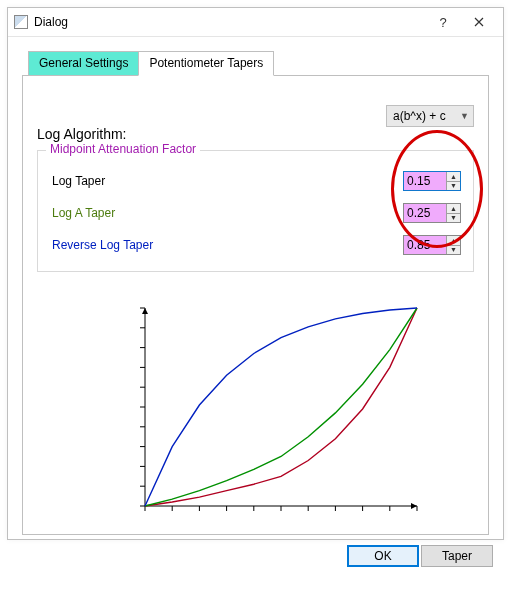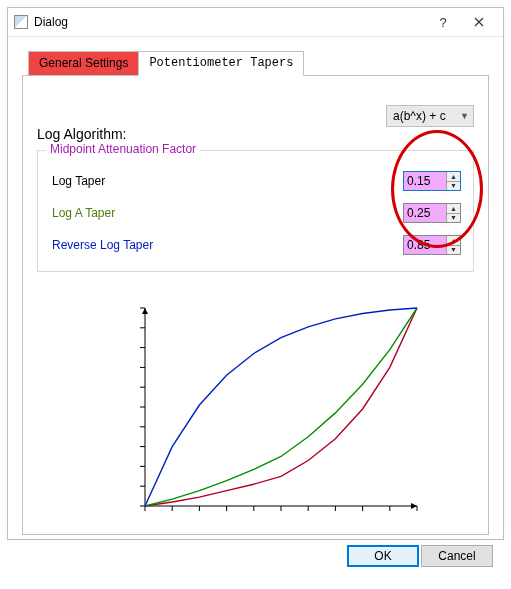--- a/index.html
+++ b/index.html
@@ -50,31 +50,30 @@
     position: relative;
   }
   .tabs {
     display: flex;
     align-items: flex-end;
     margin-left: 6px;
   }
   .tab {
     padding: 4px 10px 5px 10px;
     border: 1px solid #bfbfbf;
-    background: #ef4444;
+    background: #5eead4;
     font-size: 12px;
     margin-right: -1px;
     position: relative;
     cursor: default;
   }
   .tab.active {
     background: #fff;
     border-bottom-color: #fff;
     z-index: 2;
-    font-family: Liberation Mono, monospace;
   }
   .tabpanel {
     border: 1px solid #bfbfbf;
     margin-top: -1px;
     padding: 14px 14px 18px 14px;
     position: relative;
     height: 460px;
   }
   .row-algo {
     display: flex;
@@ -284,15 +283,15 @@
             <path d="M22.0 204.0 L49.2 200.0 L76.4 195.1 L103.6 188.6 L130.8 182.2 L158.0 174.3 L185.2 158.5 L212.4 136.7 L239.6 107.0 L266.8 65.4 L294.0 6.0 " fill="none" stroke="#b00020" stroke-width="1.4"></path>
             <path d="M22.0 204.0 L49.2 197.1 L76.4 188.6 L103.6 178.7 L130.8 167.4 L158.0 154.5 L185.2 134.7 L212.4 110.9 L239.6 82.2 L266.8 47.6 L294.0 6.0 " fill="none" stroke="#009000" stroke-width="1.4"></path>
             <path d="M22.0 204.0 L49.2 144.6 L76.4 103.0 L103.6 73.3 L130.8 51.5 L158.0 35.7 L185.2 24.8 L212.4 16.9 L239.6 11.5 L266.8 8.0 L294.0 6.0 " fill="none" stroke="#0020c0" stroke-width="1.4"></path>
           </svg>
       </div>
     </div>
   </div>
 
   <div class="buttons">
     <div class="btn primary">OK</div>
-    <div class="btn">Cancel</div>
+    <div class="btn">Taper</div>
   </div>
 </div>
 
 </body></html>

